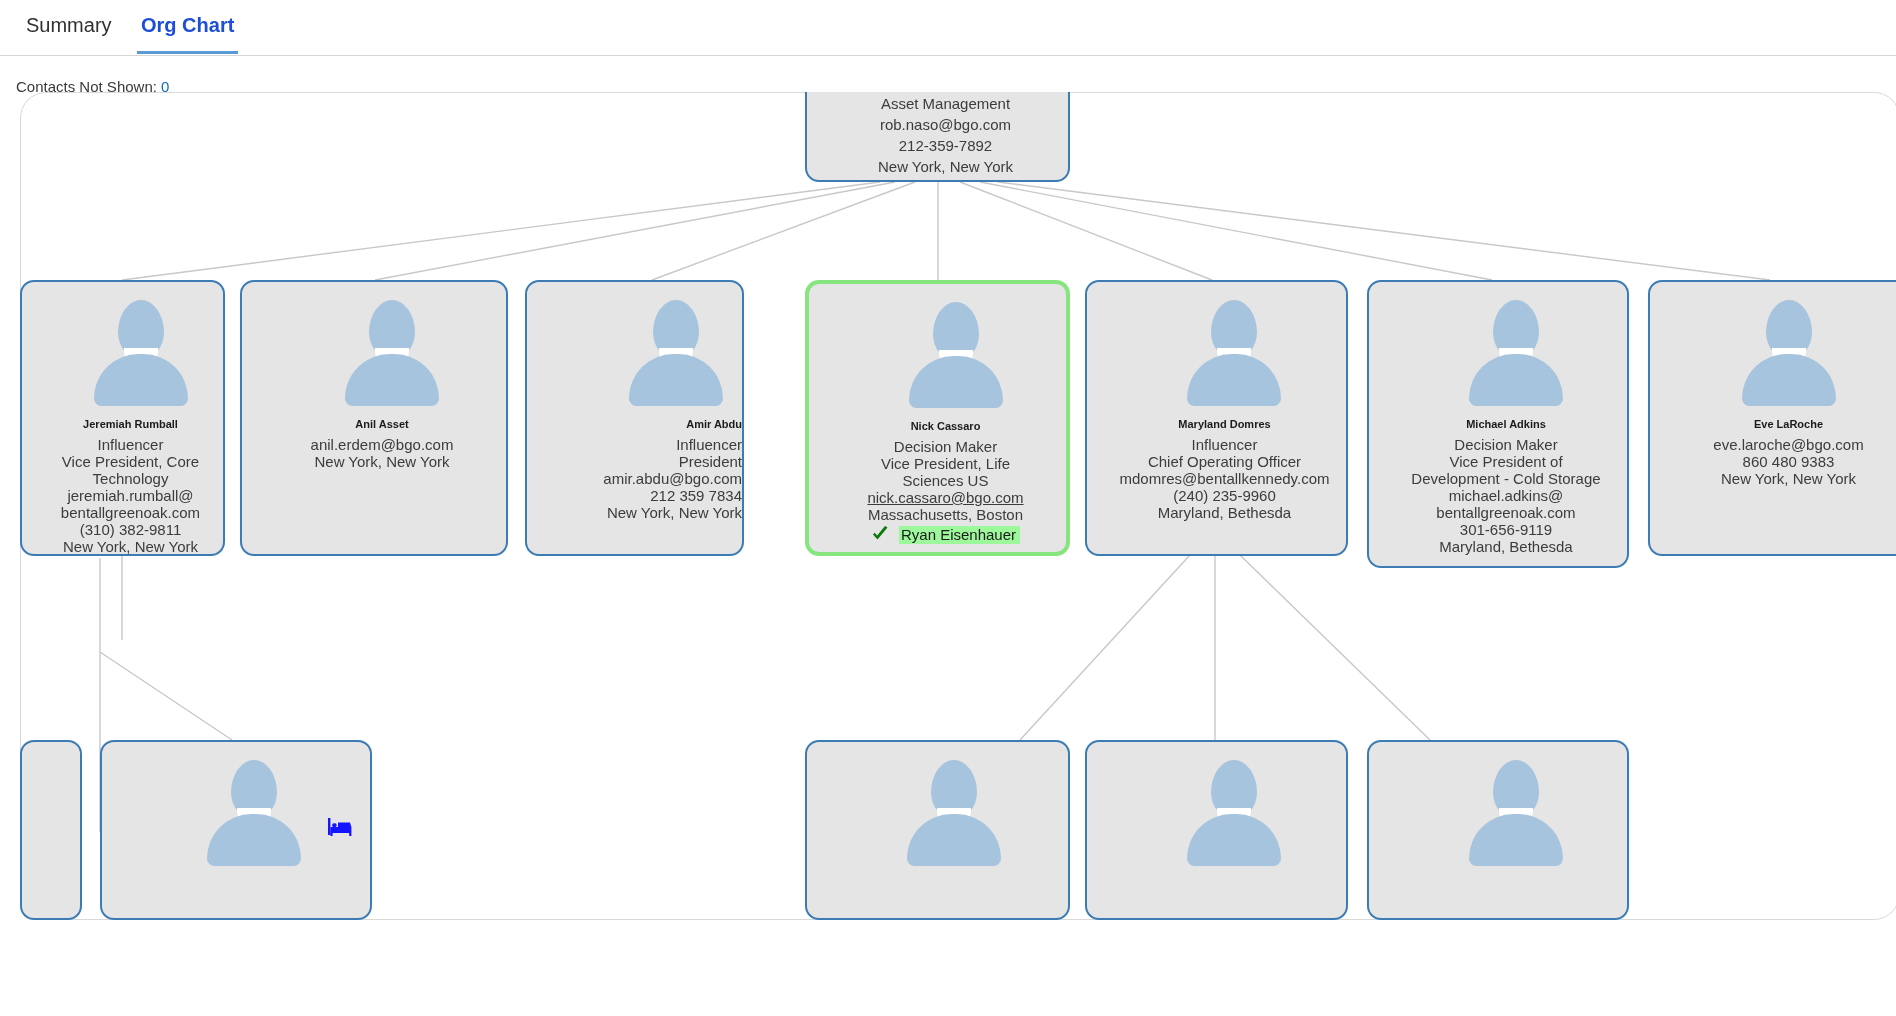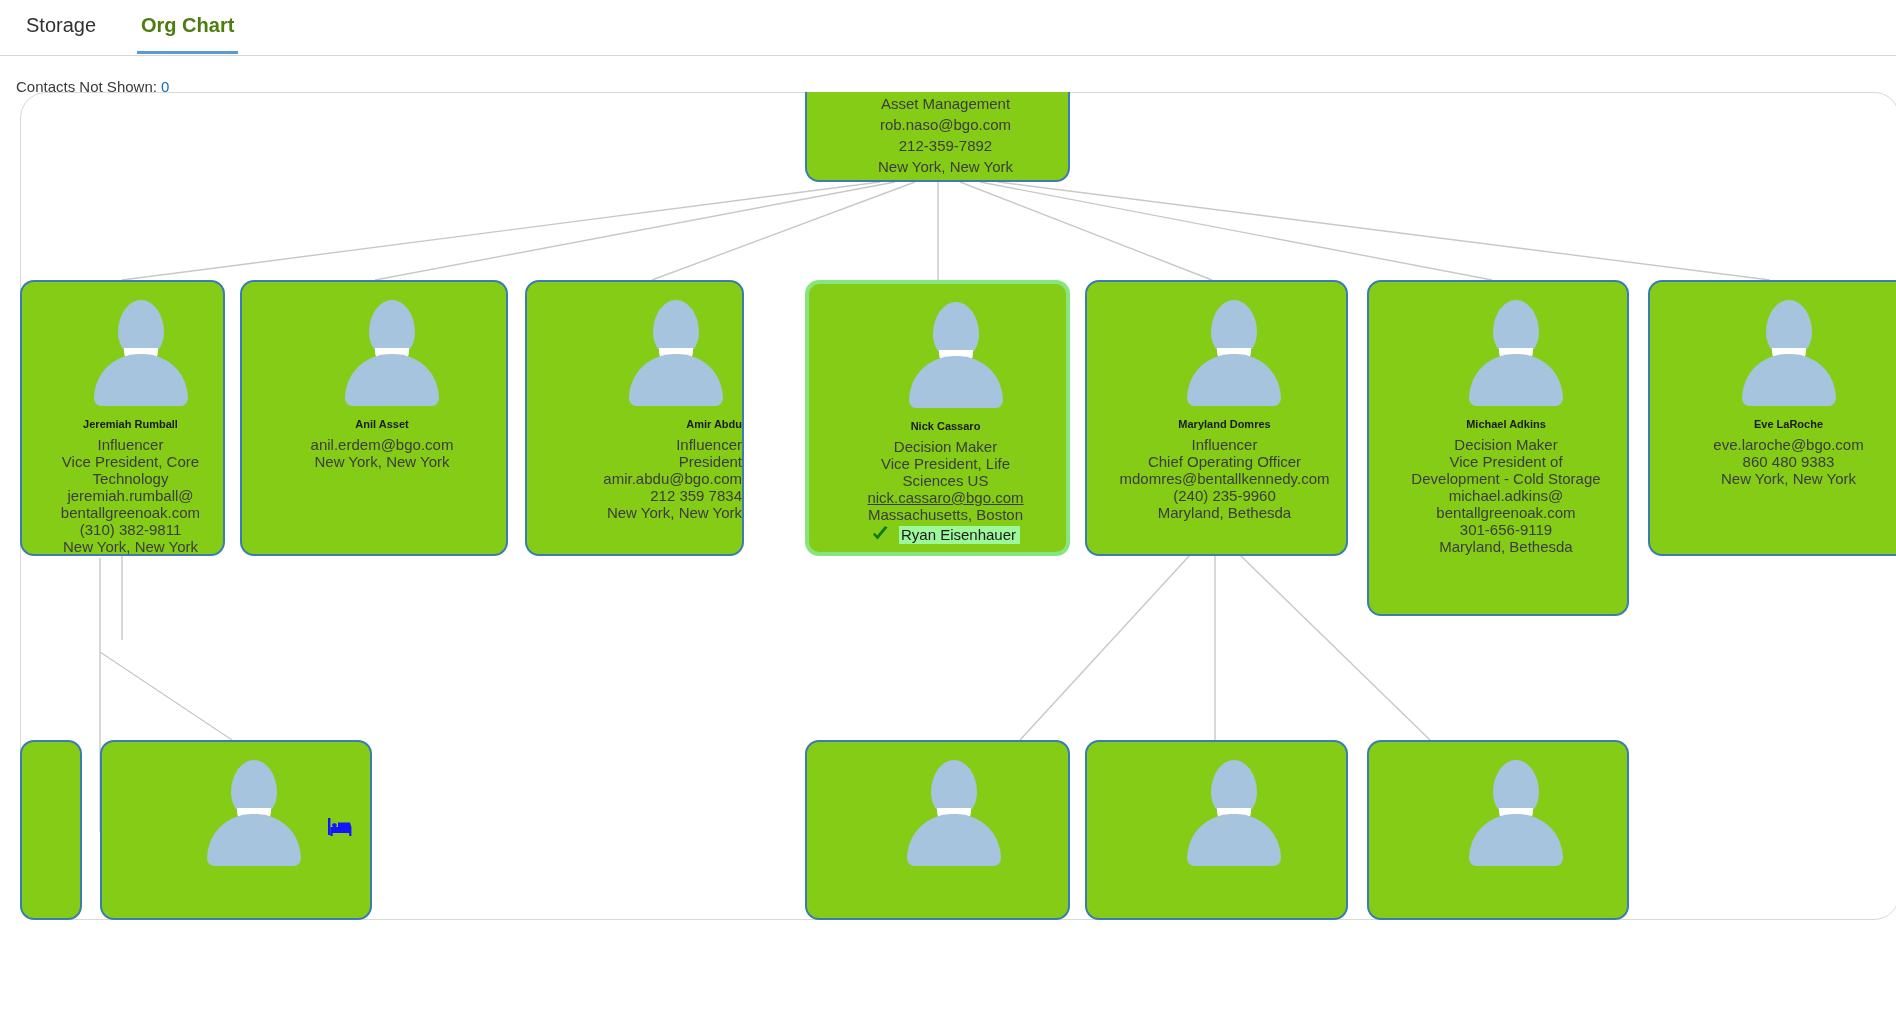--- a/index.html
+++ b/index.html
@@ -27,21 +27,21 @@
     top: 8px;
     height: 46px;
     font-size: 20px;
     color: #323130;
     cursor: pointer;
     box-sizing: border-box;
     padding: 6px 4px 0 4px;
   }
   .tab.selected {
     font-weight: bold;
-    color: #4d7c0f;
+    color: #1d4ed8;
     border-bottom: 3px solid #5b9bd5;
   }
   #tab-summary { left: 22px; }
   #tab-orgchart { left: 137px; }
 
   
   .subheader {
     position: absolute;
     left: 16px;
     top: 62px;
@@ -77,21 +77,21 @@
   .edges {
     position: absolute;
     left: 0; top: 0;
     width: 1896px; height: 828px;
     pointer-events: none;
   }
 
   
   .node {
     position: absolute;
-    background: #84cc16;
+    background: #e5e5e5;
     border: 2px solid #3b7cb5;
     border-radius: 14px;
     box-sizing: border-box;
     text-align: center;
     overflow: hidden;
     cursor: pointer;
     padding-left: 16px;
   }
   .node.highlight {
     border: 4px solid #86e57f;
@@ -180,21 +180,21 @@
     font-size: 22px;
     line-height: 22px;
     z-index: 50;
     user-select: none;
   }
 </style>
 </head>
 <body>
 
 <div class="tabstrip">
-  <div class="tab" id="tab-summary">Storage</div>
+  <div class="tab" id="tab-summary">Summary</div>
   <div class="tab selected" id="tab-orgchart">Org Chart</div>
 </div>
 
 <div class="subheader">
   <span>Contacts Not Shown:</span>
   <span class="count">0</span>
 </div>
 
 <div class="chart-area">
   <div class="chart-frame"></div>
@@ -301,21 +301,21 @@
       <div class="body"></div>
     </div>
     <div class="nm">Maryland Domres</div>
     <div class="ln">Influencer</div>
     <div class="ln">Chief Operating Officer</div>
     <div class="ln">mdomres@bentallkennedy.com</div>
     <div class="ln">(240) 235-9960</div>
     <div class="ln">Maryland, Bethesda</div>
   </div>
 
-  <div class="node" style="left:1367px; top:188px; width:262px; height:336px;">
+  <div class="node" style="left:1367px; top:188px; width:262px; height:288px;">
     <div class="avatar" style="margin-left:76px;">
       <div class="head"></div>
       <div class="notch"></div>
       <div class="body"></div>
     </div>
     <div class="nm">Michael Adkins</div>
     <div class="ln">Decision Maker</div>
     <div class="ln">Vice President of</div>
     <div class="ln">Development - Cold Storage</div>
     <div class="ln">michael.adkins@</div>

